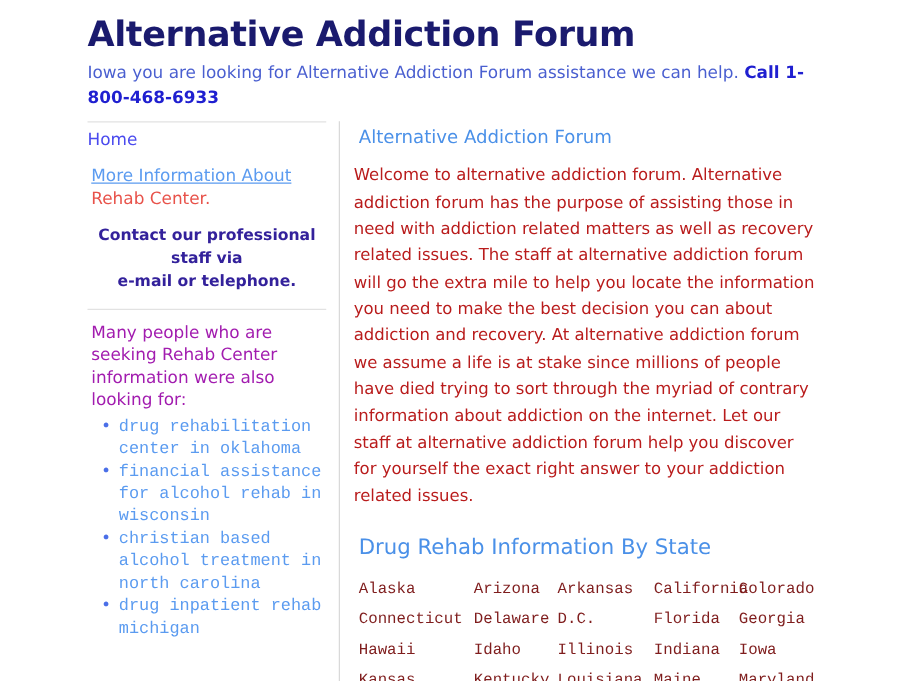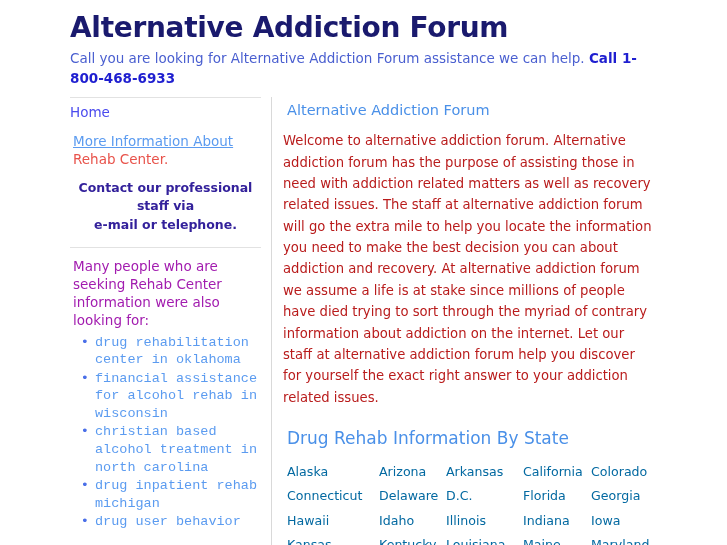--- a/index.html
+++ b/index.html
@@ -169,33 +169,34 @@
   .states {
     display: grid;
     grid-template-columns: 92px 67px 77px 68px 72px;
     column-gap: 0;
     row-gap: 9px;
     font-size: 12.6px;
     line-height: 1.22;
     padding-left: 4px;
   }
   .states a {
-    color: #0369a1;
+    color: #7f1d1d;
     text-decoration: none;
     display: block;
+    font-family: Liberation Mono, monospace;
   }
 </style>
 </head>
 <body>
 
 <div class="page">
 
   <div class="header">
     <h1 class="site-title">Alternative Addiction Forum</h1>
-    <p class="tagline"><span>Call you are looking for Alternative Addiction Forum assistance we can help.</span> <span class="phone">Call 1-800-468-6933</span></p>
+    <p class="tagline"><span>Iowa you are looking for Alternative Addiction Forum assistance we can help.</span> <span class="phone">Call 1-800-468-6933</span></p>
   </div>
 
   <div class="columns">
 
     <div class="sidebar">
       <hr class="hr">
       <a class="home-link" href="#">Home</a>
 
       <div class="side-block">
         <a href="#" class="blue">More Information About</a>
@@ -215,21 +216,20 @@
         <span class="red">Rehab Center</span>
         <span>information</span>
         <span>were also looking for:</span>
       </div>
 
       <ul class="kw-list">
         <li><a href="#">drug rehabilitation center in oklahoma</a></li>
         <li><a href="#">financial assistance for alcohol rehab in wisconsin</a></li>
         <li><a href="#">christian based alcohol treatment in north carolina</a></li>
         <li><a href="#">drug inpatient rehab michigan</a></li>
-        <li><a href="#">drug user behavior</a></li>
       </ul>
 
     </div>
 
     <div class="divider-v"></div>
 
     <div class="content">
       <h2 class="sec-title">Alternative Addiction Forum</h2>
       <p class="intro">Welcome to alternative addiction forum. Alternative addiction forum has the purpose of assisting those in need with addiction related matters as well as recovery related issues. The staff at alternative addiction forum will go the extra mile to help you locate the information you need to make the best decision you can about addiction and recovery. At alternative addiction forum we assume a life is at stake since millions of people have died trying to sort through the myriad of contrary information about addiction on the internet. Let our staff at alternative addiction forum help you discover for yourself the exact right answer to your addiction related issues.</p>
 

